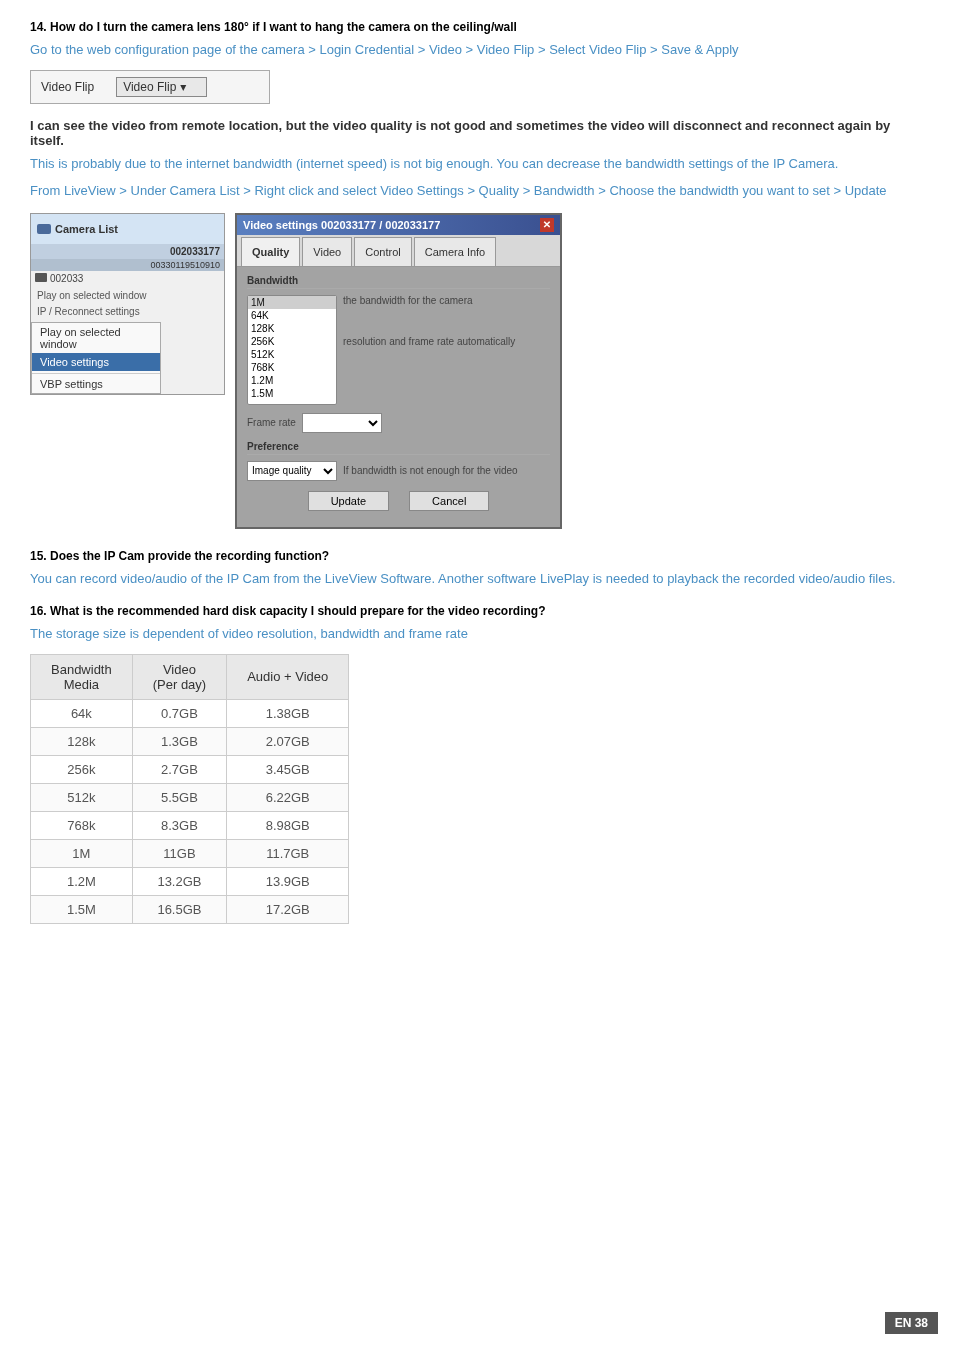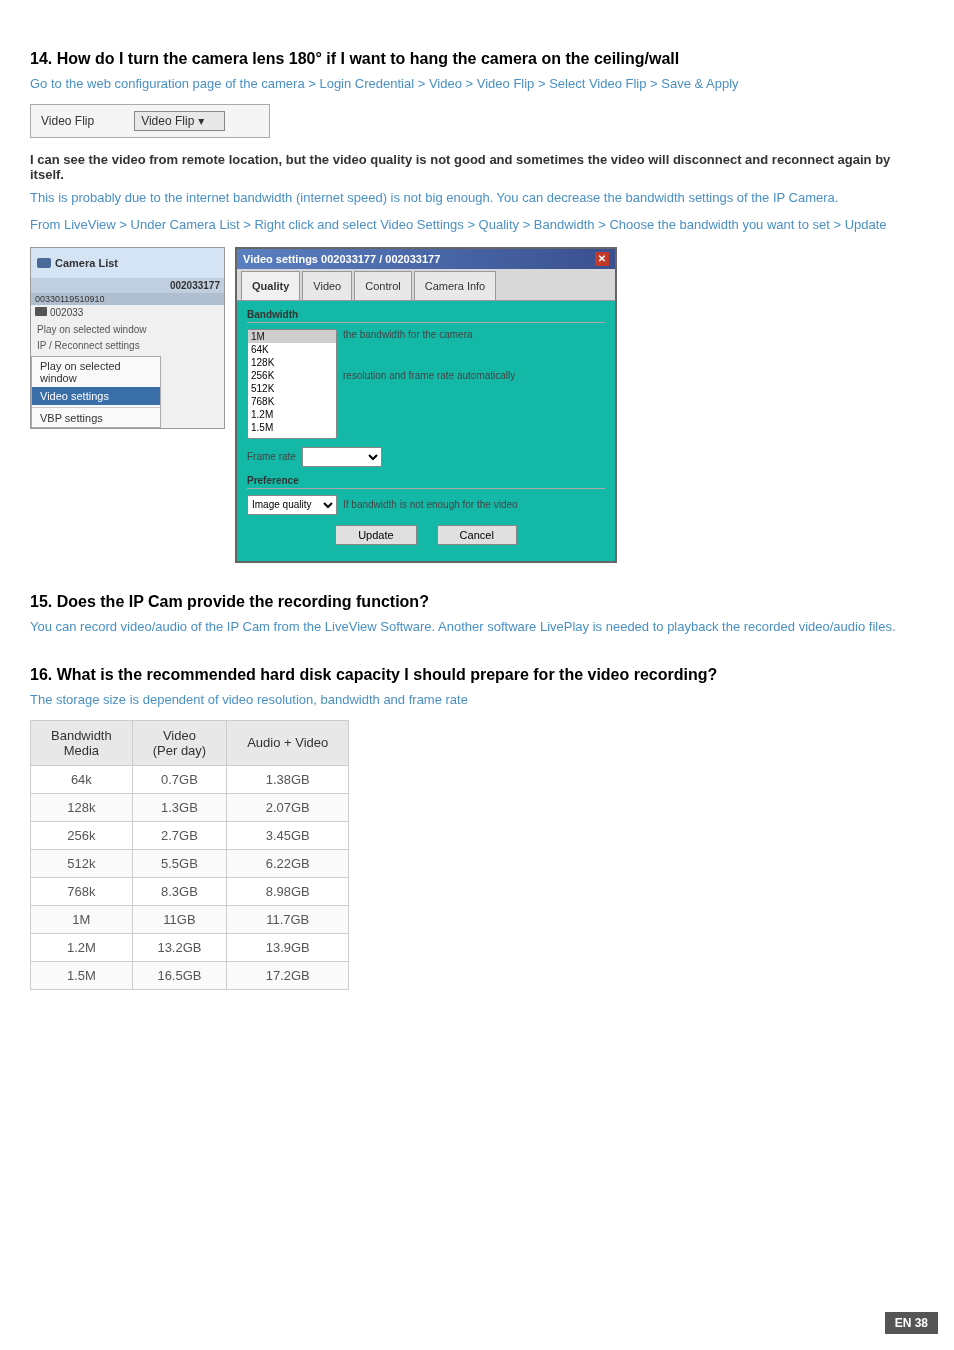--- a/index.html
+++ b/index.html
@@ -11,42 +11,41 @@
       padding: 20px 30px;
       width: 954px;
       min-height: 1350px;
       position: relative;
     }
 
     
     .question-block { margin-bottom: 18px; }
     .question-title {
       font-weight: bold;
-      font-size: 16px;
+      font-size: 12px;
       margin-bottom: 6px;
       color: #000;
-      margin-top: 30px;
     }
     .answer-text {
       color: #4a90c4;
       font-size: 13px;
       line-height: 1.5;
       margin-bottom: 6px;
     }
 
     
     .video-flip-box {
       display: flex;
       align-items: center;
       border: 1px solid #aaa;
       padding: 6px 10px;
       margin: 10px 0 14px 0;
       width: 240px;
       background: #f5f5f5;
-      gap: 40px;
+      gap: 22px;
     }
     .video-flip-label {
       font-size: 12px;
       color: #333;
     }
     .video-flip-select {
       border: 1px solid #888;
       background: #e8e8e8;
       padding: 2px 20px 2px 6px;
       font-size: 12px;
@@ -127,22 +126,22 @@
     }
     .context-menu-item.separator {
       border-top: 1px solid #ccc;
       margin-top: 2px;
       padding-top: 4px;
     }
 
     
     .dialog-box {
       border: 2px solid #666;
-      background: #14b8a6;
-      width: 382px;
+      background: #a3a3a3;
+      width: 327px;
       font-size: 11px;
       position: relative;
     }
     .dialog-titlebar {
       background: linear-gradient(to right, #5a7fc0, #3a5090);
       color: #fff;
       padding: 3px 6px;
       font-size: 11px;
       font-weight: bold;
       display: flex;
@@ -334,21 +333,21 @@
 
   <div class="screenshot-area">
 
     <div style="display:flex; align-items:flex-start; gap:0;">
       <div class="camera-list-box">
         <div class="camera-list-header">
           <span style="display:inline-block;width:14px;height:10px;background:#4a6a9a;border-radius:2px;"></span>
           <span>Camera List</span>
         </div>
         <div style="background:#c0cfe0; padding:2px 4px; font-size:10px; font-weight:bold;text-align:right;">002033177</div>
-        <div style="background:#b0bfcf; padding:1px 4px; font-size:9px;">00330119510910</div>
+        <div style="background:#b0bfcf; padding:1px 4px; font-size:9px;text-align:right;">00330119510910</div>
         <div class="camera-list-item">
           <span class="cam-icon"></span>
           <span class="camera-list-id">002033</span>
         </div>
         <div class="camera-list-actions">
           <div>Play on selected window</div>
           <div>IP / Reconnect settings</div>
         </div>
         <div class="context-menu">
           <div class="context-menu-item">Play on selected window</div>

